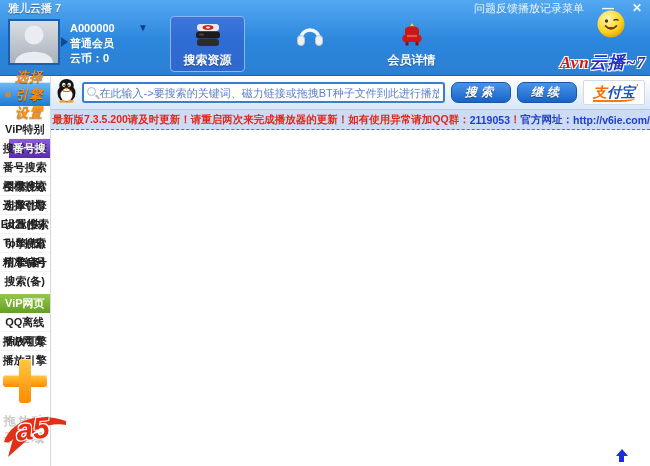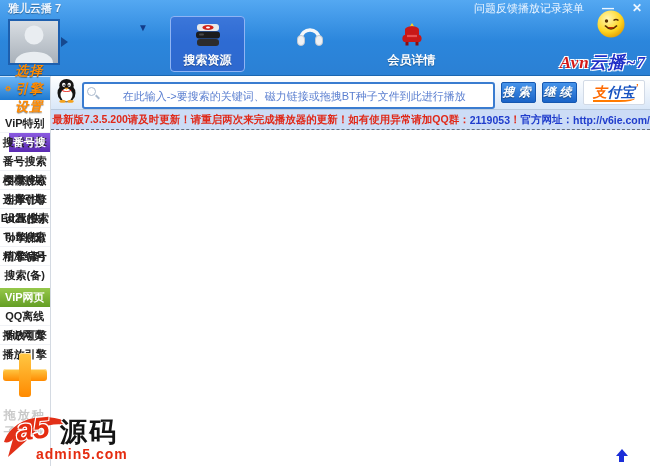--- a/index.html
+++ b/index.html
@@ -37,21 +37,21 @@
     font-style:italic; font-weight:bold; font-size:17px; letter-spacing:1px;
     text-shadow:-1px -1px 0 #fff,1px -1px 0 #fff,-1px 1px 0 #fff,1px 1px 0 #fff; }
   .brand .b-red { color:#d41818; }
   .brand .b-blue { color:#2030c8; }
 
   
   .bodyrow { display:flex; height:398px; }
 
   
   .sidebar { width:108px; background:#fff; border-right:1px solid #d4dae2; position:relative; }
-  .side-header { height:24px; background:linear-gradient(#6db6f6,#1e7ad2);
+  .side-header { margin-top:6px; height:24px; background:linear-gradient(#6db6f6,#1e7ad2);
     border-top:1px solid #cfe6fb; display:flex; align-items:center; padding-left:5px; }
   .side-header-label { margin-left:4px; font-size:13px; font-weight:bold; font-style:italic;
     color:#ff8a00; font-family:"Liberation Serif",serif; letter-spacing:1px;
     text-shadow:0 1px 1px rgba(0,0,0,.45); }
   .side-list { list-style:none; margin-top:14px; }
   .side-list.second { margin-top:22px; }
   .side-item { height:19px; line-height:19px; text-align:center; font-size:11px; font-weight:bold;
     color:#222; border-bottom:1px solid #f0f2f6; }
   .side-item.purple { background:linear-gradient(#8a5ae0,#5a2ab2); color:#fff; border-bottom:none;margin-left:9px; }
   .side-item.green { background:linear-gradient(#96c84a,#649e24); color:#fff; border-bottom:none; }
@@ -63,30 +63,30 @@
   .plus-drop .bar-v { left:16px; top:0; width:12px; height:44px; }
   .dropzone-label { margin-top:10px; text-align:center; color:#c9c9c9; font-weight:bold;
     font-size:12px; letter-spacing:2px; }
 
   
   .rightcol { flex:1; display:flex; flex-direction:column; background:#fff; }
   .searchrow { height:34px; background:linear-gradient(#ffffff,#d9e7f8);
     display:flex; align-items:center; padding:0 5px; border-bottom:1px solid #b9c9dd; }
   .qq-icon { flex:none; margin-right:5px; }
   .inputwrap { position:relative; flex:1; height:21px; }
-  .search-input { width:100%; height:27px; border:2px solid #3a7cd0; border-radius:3px;
+  .search-input { width:100%; height:21px; border:2px solid #3a7cd0; border-radius:3px;
     font-size:11px; color:#3c66bb; text-align:center; padding:0 4px 0 16px; outline:none; background:#fff;
     font-family:"Liberation Sans",sans-serif; }
   .search-input::placeholder { color:#5b7fd0; opacity:1; }
   .mag { position:absolute; left:5px; top:5px; width:9px; height:9px;
     border:1.5px solid #a9b9cd; border-radius:50%; }
   .mag::after { content:""; position:absolute; left:7px; top:8px; width:5px; height:2px;
     background:#a9b9cd; transform:rotate(45deg); }
-  .srch-btn { flex:none; width:35px; height:21px; margin-left:6px;
-    background:linear-gradient(#4693ea,#1a64c8); border:1px solid #1557b0; border-radius:2px;
+  .srch-btn { flex:none; width:60px; height:21px; margin-left:6px;
+    background:linear-gradient(#4693ea,#1a64c8); border:1px solid #1557b0; border-radius:7px;
     color:#fff; font-weight:bold; font-style:italic; font-size:12px; letter-spacing:4px;
     padding-left:0; text-shadow:0 1px 1px rgba(0,0,0,.4);
     font-family:"Liberation Sans",sans-serif; cursor:pointer; }
   .alipay { flex:none; width:62px; height:25px; margin-left:6px; background:#fff;
     border:1px solid #d2dae6; border-radius:2px; position:relative;
     display:flex; align-items:center; justify-content:center;
     font-size:14px; font-weight:bold; font-style:italic; }
   .alipay .zhi { color:#ff6a00; }
   .alipay .fubao { color:#1752c0; }
   .alipay .arc { position:absolute; left:9px; bottom:2px; width:42px; height:6px;
@@ -133,20 +133,25 @@
       <span class="win-btn">✕</span>
     </div>
 
     <div class="avatar">
       <svg width="48" height="42" viewBox="0 0 48 42">
         <circle cx="24" cy="14" r="9.5" fill="#e9edf1"></circle>
         <path d="M5 42 C5 27 43 27 43 42 Z" fill="#e9edf1"></path>
       </svg>
     </div>
     <span class="callout"></span>
+    <div class="acct">
+      <div>A000000</div>
+      <div>普通会员</div>
+      <div>云币：0</div>
+    </div>
     <span class="dd-arrow">▼</span>
 
     <div class="toolbar">
       <div class="tb-btn selected">
         <span class="ticon">
           <svg width="30" height="26" viewBox="0 0 30 26">
             <rect x="4" y="2" width="22" height="7" rx="3" fill="#e9e9e9"></rect>
             <ellipse cx="15" cy="5.5" rx="5.5" ry="2.6" fill="#d02018"></ellipse>
             <ellipse cx="15" cy="5.5" rx="2" ry="1" fill="#fff"></ellipse>
             <rect x="3" y="9.5" width="24" height="7" rx="3" fill="#1c1c1c"></rect>
@@ -286,17 +291,15 @@
         </div>
       </div>
     </div>
   </div>
 
   <div class="a5logo">
     <svg width="66" height="52" viewBox="0 0 66 52">
       <path d="M64,9 C32,-2 8,12 2,30 C5,31 9,30 11,27 L6,45 L24,29 C31,18 47,10 64,13 Z" fill="#e23018"></path>
     </svg>
     <span class="a5-a5">a5</span>
-    <span class="a5-name">源码</span>
-    <span class="a5-site">admin5.com</span>
   </div>
 
 </div>
 
 </body></html>

